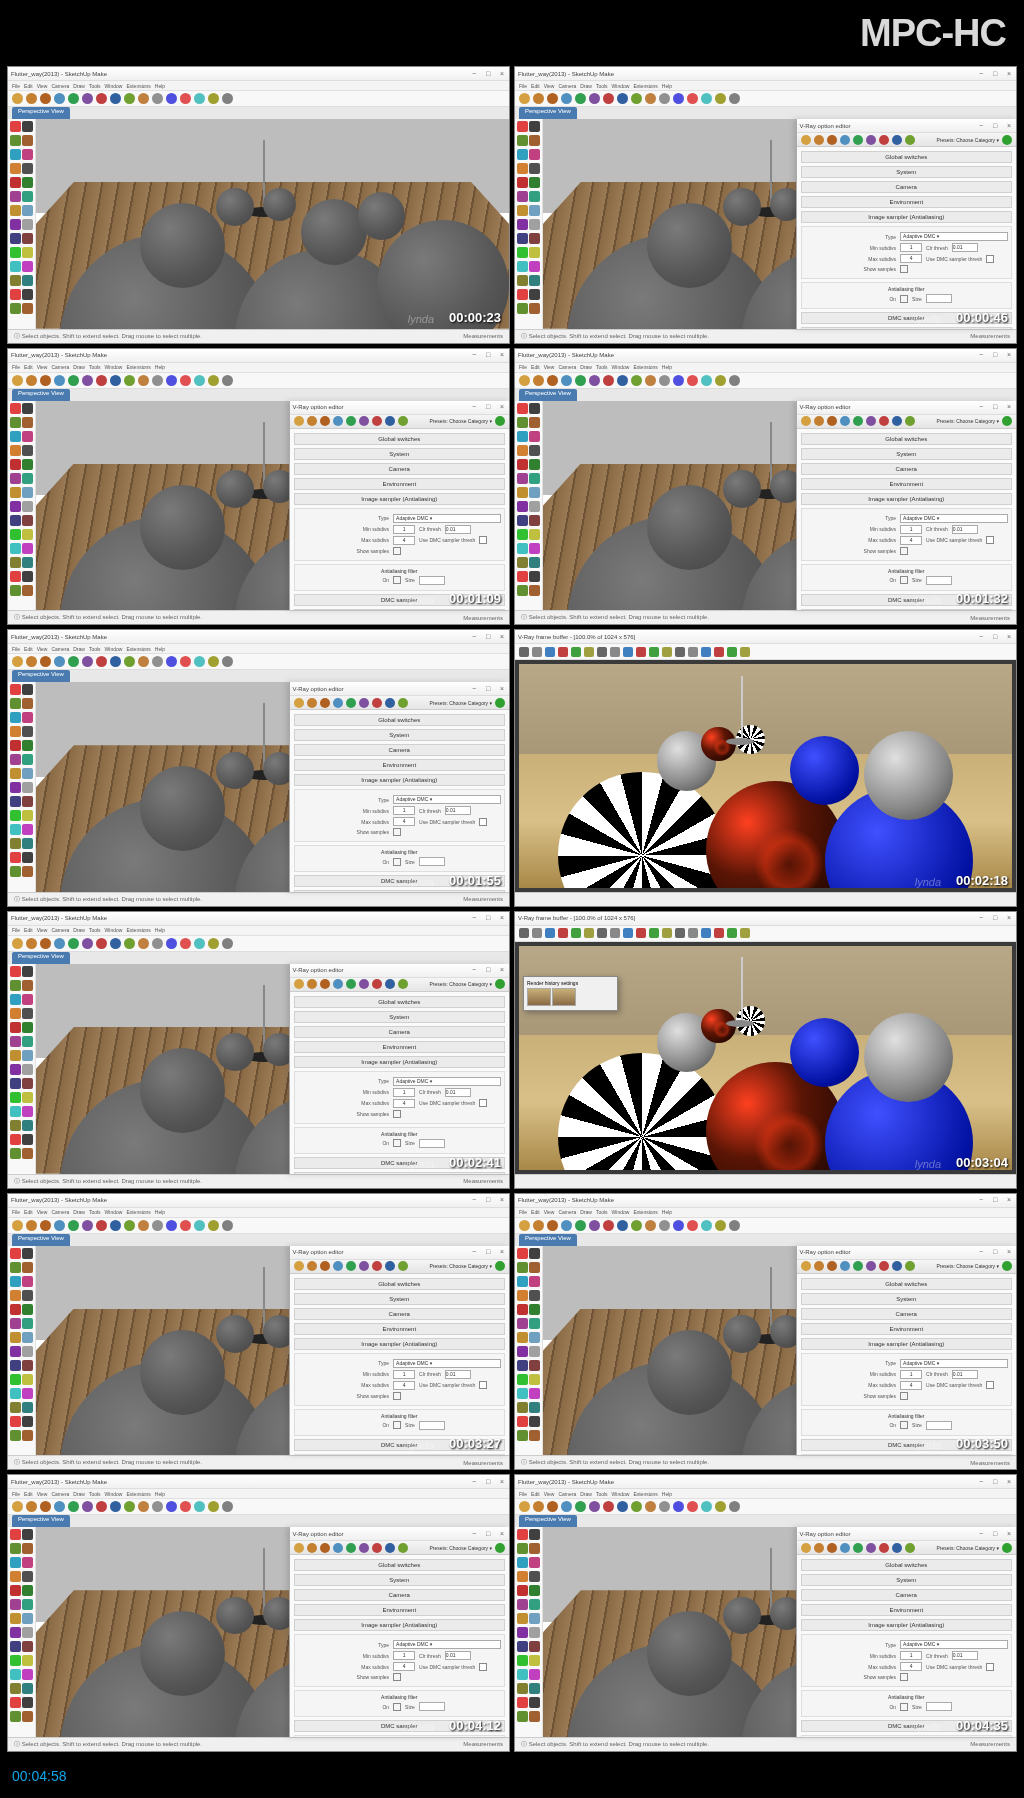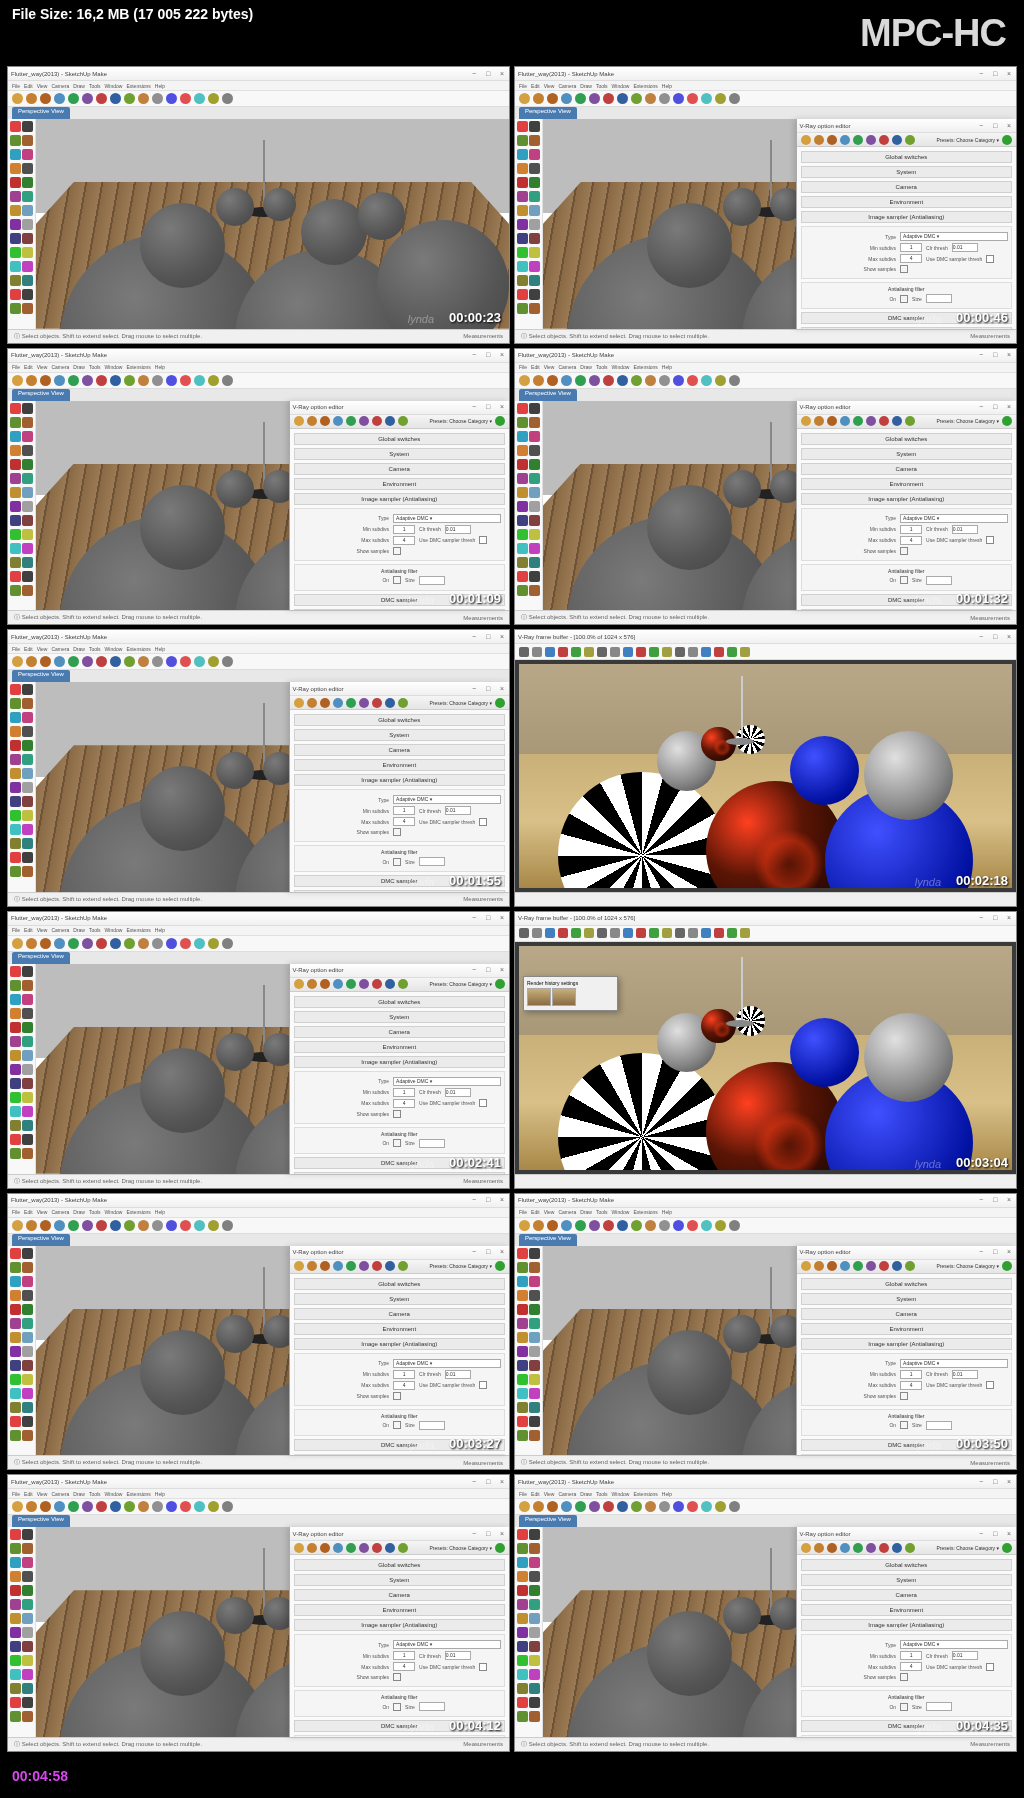--- a/index.html
+++ b/index.html
@@ -38,28 +38,27 @@
 .rendered-scene { flex: 1; position: relative; overflow: hidden; background: linear-gradient(180deg, #b8a888 0%, #a89878 40%, #8a7248 100%); }
 .rfloor { position: absolute; bottom: 0; left: 0; right: 0; height: 60%; background: linear-gradient(180deg, #c8b078 0%, #d8c088 50%, #a88848 100%); }
 .rsphere { position: absolute; border-radius: 50%; }
 .checker { background: repeating-conic-gradient(#fff 0deg 15deg, #000 15deg 30deg); }
 .lava { background: radial-gradient(circle at 30% 30%, #ff4020, #5a1505 40%, #1a0500 90%); }
 .lava::after { content:''; position:absolute; inset:0; border-radius:50%; background: radial-gradient(circle at 60% 60%, transparent, rgba(255,60,20,0.4) 20%, transparent 30%);}
 .bluenet { background: radial-gradient(circle at 35% 30%, #4050ff, #0010a0 70%, #000060); }
 .silverwire { background: radial-gradient(circle at 35% 30%, #e0e0e0, #888 60%, #444); }
 .history-panel { position: absolute; top: 30px; left: 4px; width: 95px; background: #f0f0f0; border: 1px solid #888; box-shadow: 2px 2px 6px rgba(0,0,0,0.3); padding: 3px; font-size: 5px;}
 .history-thumb { width: 24px; height: 18px; background: linear-gradient(#c8b078, #8a6a45); display: inline-block; border: 1px solid #aaa;}
-.duration { position: absolute; bottom: 14px; left: 12px; color: #d946ef; font-size: 14px; font-weight: bold; text-shadow: 1px 1px 2px #000; margin-top: 17px;}
+.duration { position: absolute; bottom: 14px; left: 12px; color: #0ea5e9; font-size: 14px; font-weight: normal; text-shadow: 1px 1px 2px #000; margin-top: 17px;}
 .lynda { position: absolute; bottom: 18px; right: 75px; opacity: 0.35; font-size: 11px; color: #fff; font-style: italic;}
 </style>
 </head>
 <body>
 
 <div class="info-overlay">
-  <div class="info-line">File Size: 16,2 MB (17 005 222 bytes)</div>
 </div>
 <div class="mpc-logo">MPC-HC</div>
 
 <div class="grid">
     <div class="thumb">
     <div class="titlebar">
     <span>Flutter_way(2013) - SketchUp Make</span>
     <span class="win-controls">
       <span class="wc">−</span>
       <span class="wc">□</span>

